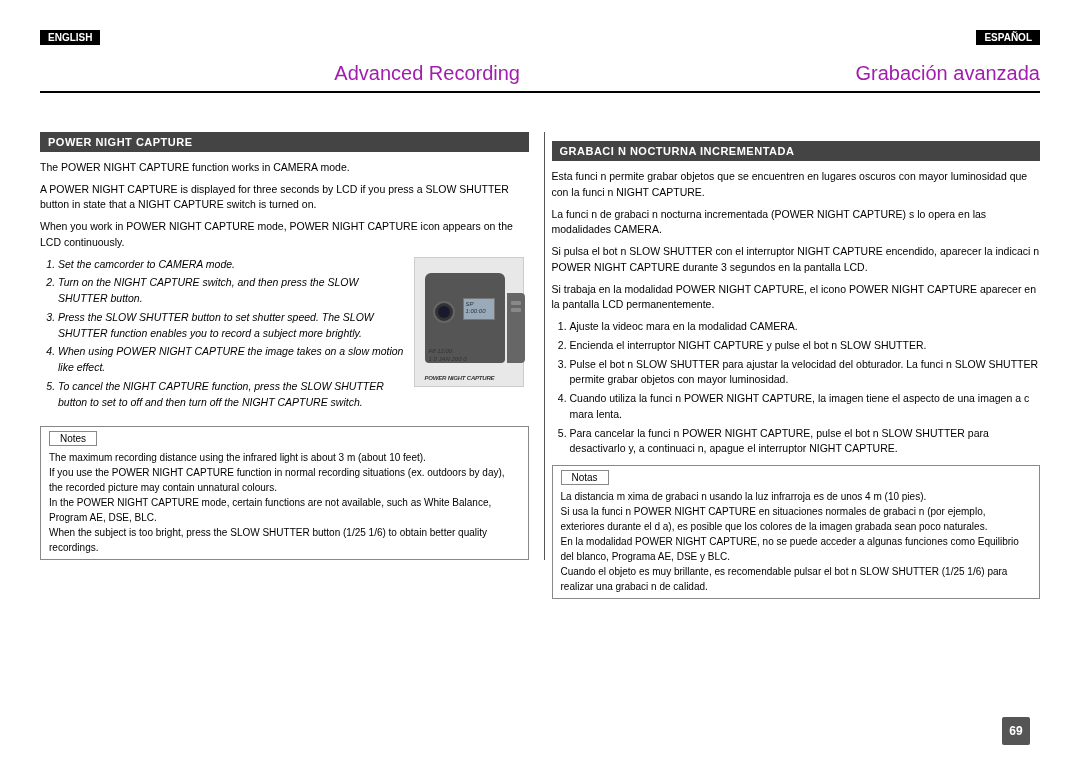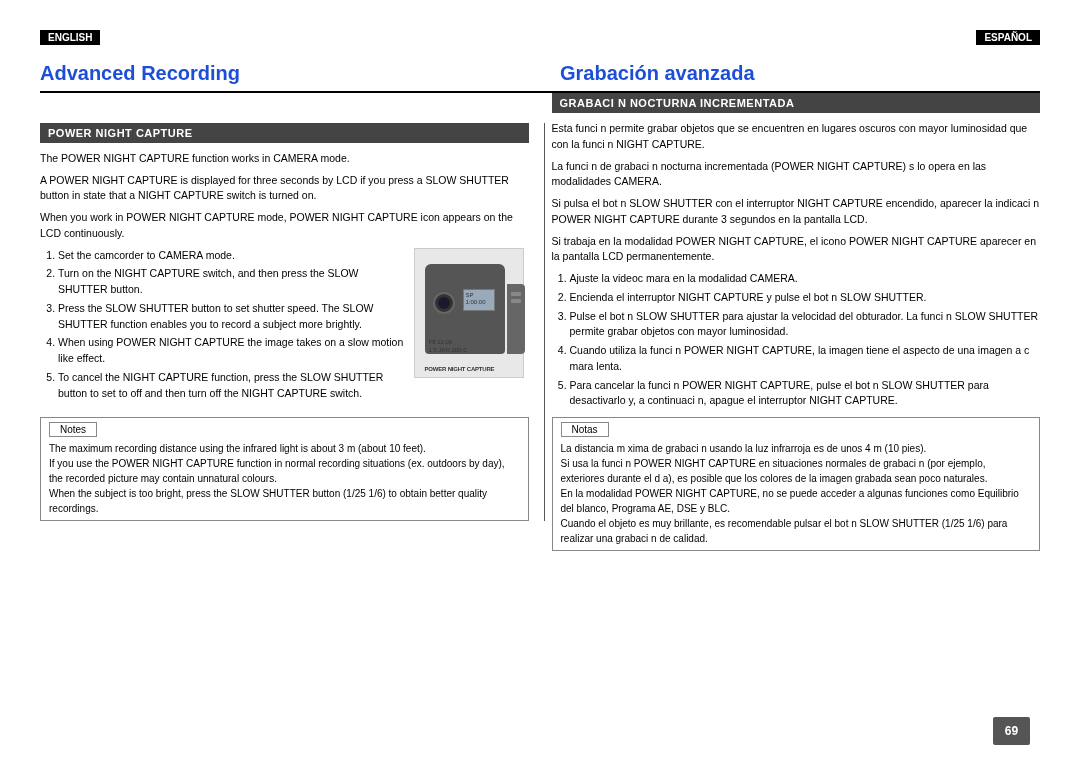--- a/index.html
+++ b/index.html
@@ -36,37 +36,39 @@
       display: inline-block;
       background: #000;
       color: #fff;
       font-size: 10px;
       font-weight: bold;
       padding: 2px 8px;
       margin-bottom: 16px;
     }
     .section-title-large {
       font-size: 20px;
-      font-weight: bold;
-      color: #1d4ed8;
+      font-weight: normal;
+      color: #a21caf;
       line-height: 1.2;
+      text-align: right;
     }
     .main-content {
       display: flex;
       border-top: 2px solid #000;
       align-items: center;
     }
     .left-column {
       flex: 1;
       padding-right: 15px;
       border-right: 1.5px solid #555;
     }
     .right-column {
       flex: 1;
       padding-left: 7px;
+      margin-top: 48px;
     }
     .section-header {
       background: #444;
       color: #fff;
       font-size: 11px;
       font-weight: bold;
       padding: 4px 8px;
       margin-bottom: 8px;
       letter-spacing: 0.5px;
     }
@@ -82,20 +84,21 @@
     }
     .steps-list li {
       font-size: 10.5px;
       line-height: 1.5;
       margin-bottom: 3px;
     }
     .two-col-inner {
       display: flex;
       gap: 1px;
       margin-bottom: 6px;
+      font-style: italic;
     }
     .inner-left {
       flex: 1.1;
     }
     .inner-right {
       width: 120px;
       display: flex;
       flex-direction: column;
       align-items: center;
     }
@@ -171,21 +174,21 @@
       color: #000;
     }
     .page-number {
       position: absolute;
       bottom: 18px;
       right: 50px;
       background: #555;
       color: #fff;
       font-size: 12px;
       font-weight: bold;
-      width: 37px;
+      width: 28px;
       height: 28px;
       display: flex;
       align-items: center;
       justify-content: center;
       border-radius: 2px;
     }
   </style>
 </head>
 <body>
 
@@ -249,20 +252,21 @@
             </div>
             <div style="position:absolute;bottom:5px;left:10px;font-size:6px;color:#333;font-weight:bold;letter-spacing:-0.2px;">POWER NIGHT CAPTURE</div>
           </div>
         </div>
       </div>
 
       <div class="notes-box">
         <div class="notes-label">Notes</div>
         <div class="notes-text">The maximum recording distance using the infrared light is about 3 m (about 10 feet).</div>
         <div class="notes-text">If you use the POWER NIGHT CAPTURE function in normal recording situations (ex. outdoors by day), the recorded picture may contain unnatural colours.</div>
+        <div class="notes-text">In the POWER NIGHT CAPTURE mode, certain functions are not available, such as White Balance, Program AE, DSE, BLC.</div>
         <div class="notes-text">When the subject is too bright, press the SLOW SHUTTER button (1/25  1/6) to obtain better quality recordings.</div>
       </div>
     </div>
 
     <div class="right-column">
       <div class="section-header">GRABACI N NOCTURNA INCREMENTADA</div>
 
       <div class="body-text">Esta funci n permite grabar objetos que se encuentren en lugares oscuros con mayor luminosidad que con la funci n NIGHT CAPTURE.</div>
       <div class="body-text">La funci n de grabaci n nocturna incrementada (POWER NIGHT CAPTURE) s lo opera en las modalidades CAMERA.</div>
       <div class="body-text">Si pulsa el bot n SLOW SHUTTER con el interruptor NIGHT CAPTURE encendido, aparecer  la indicaci n POWER NIGHT CAPTURE durante 3 segundos en la pantalla LCD.</div>

